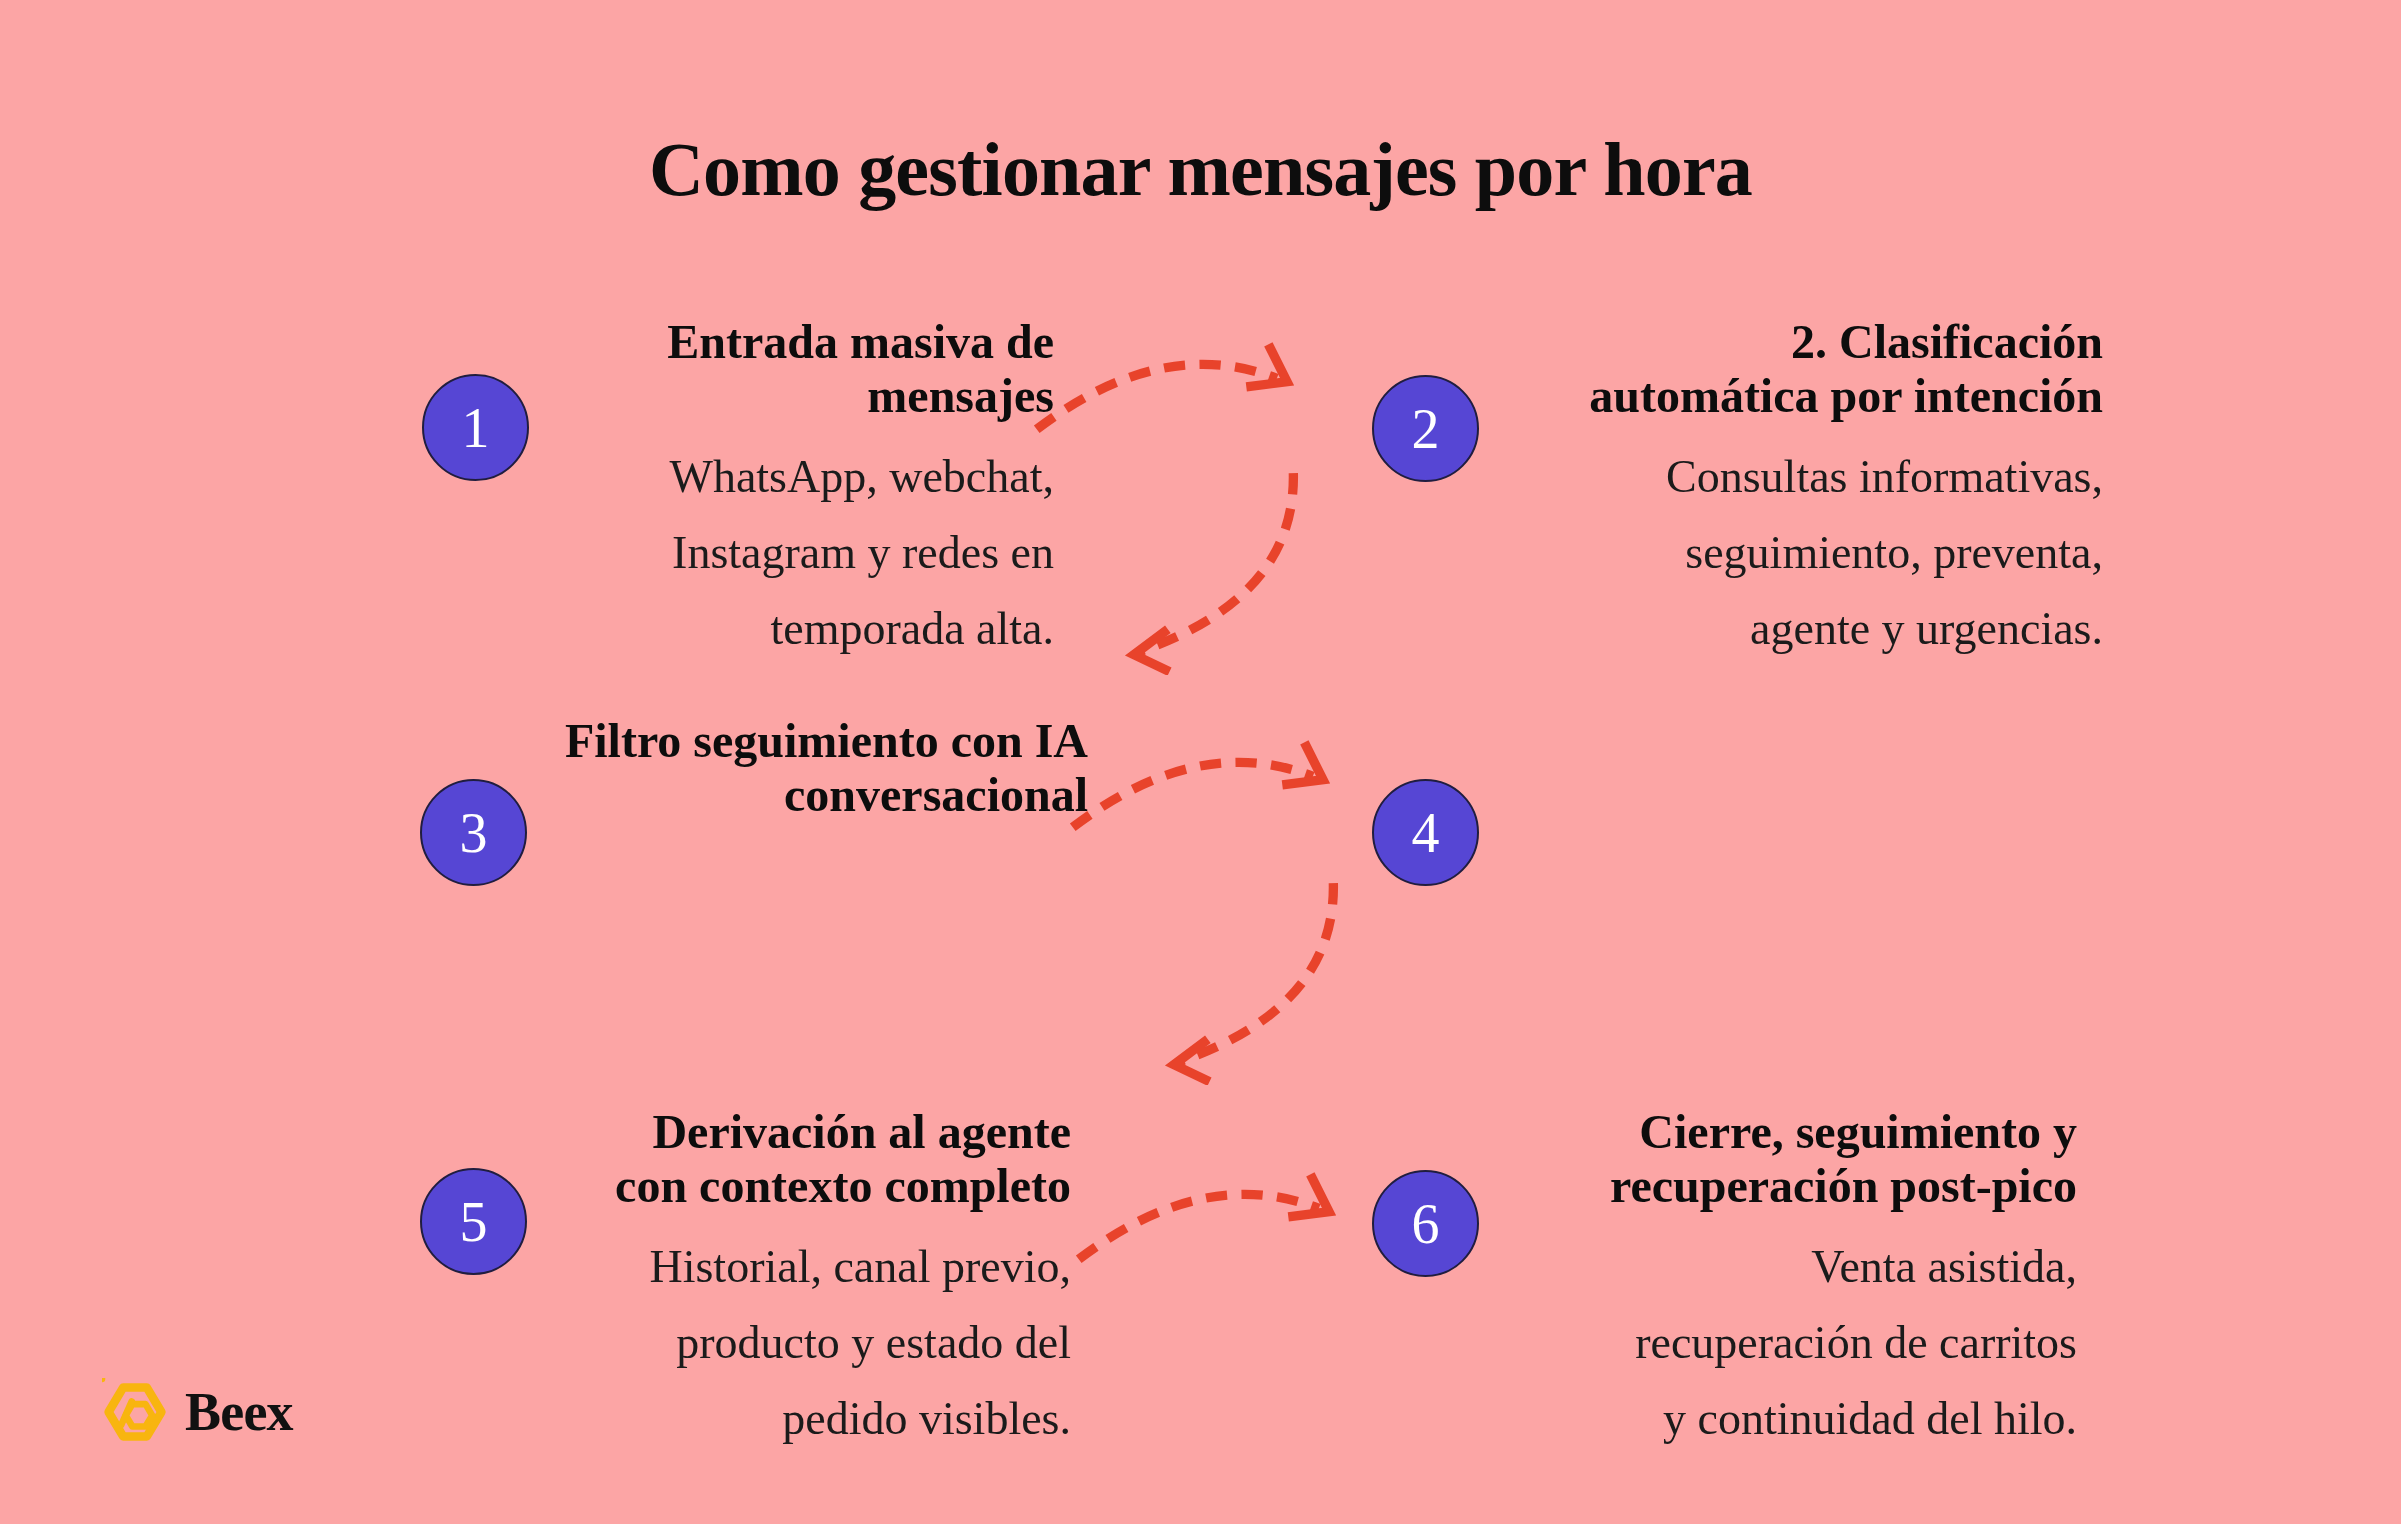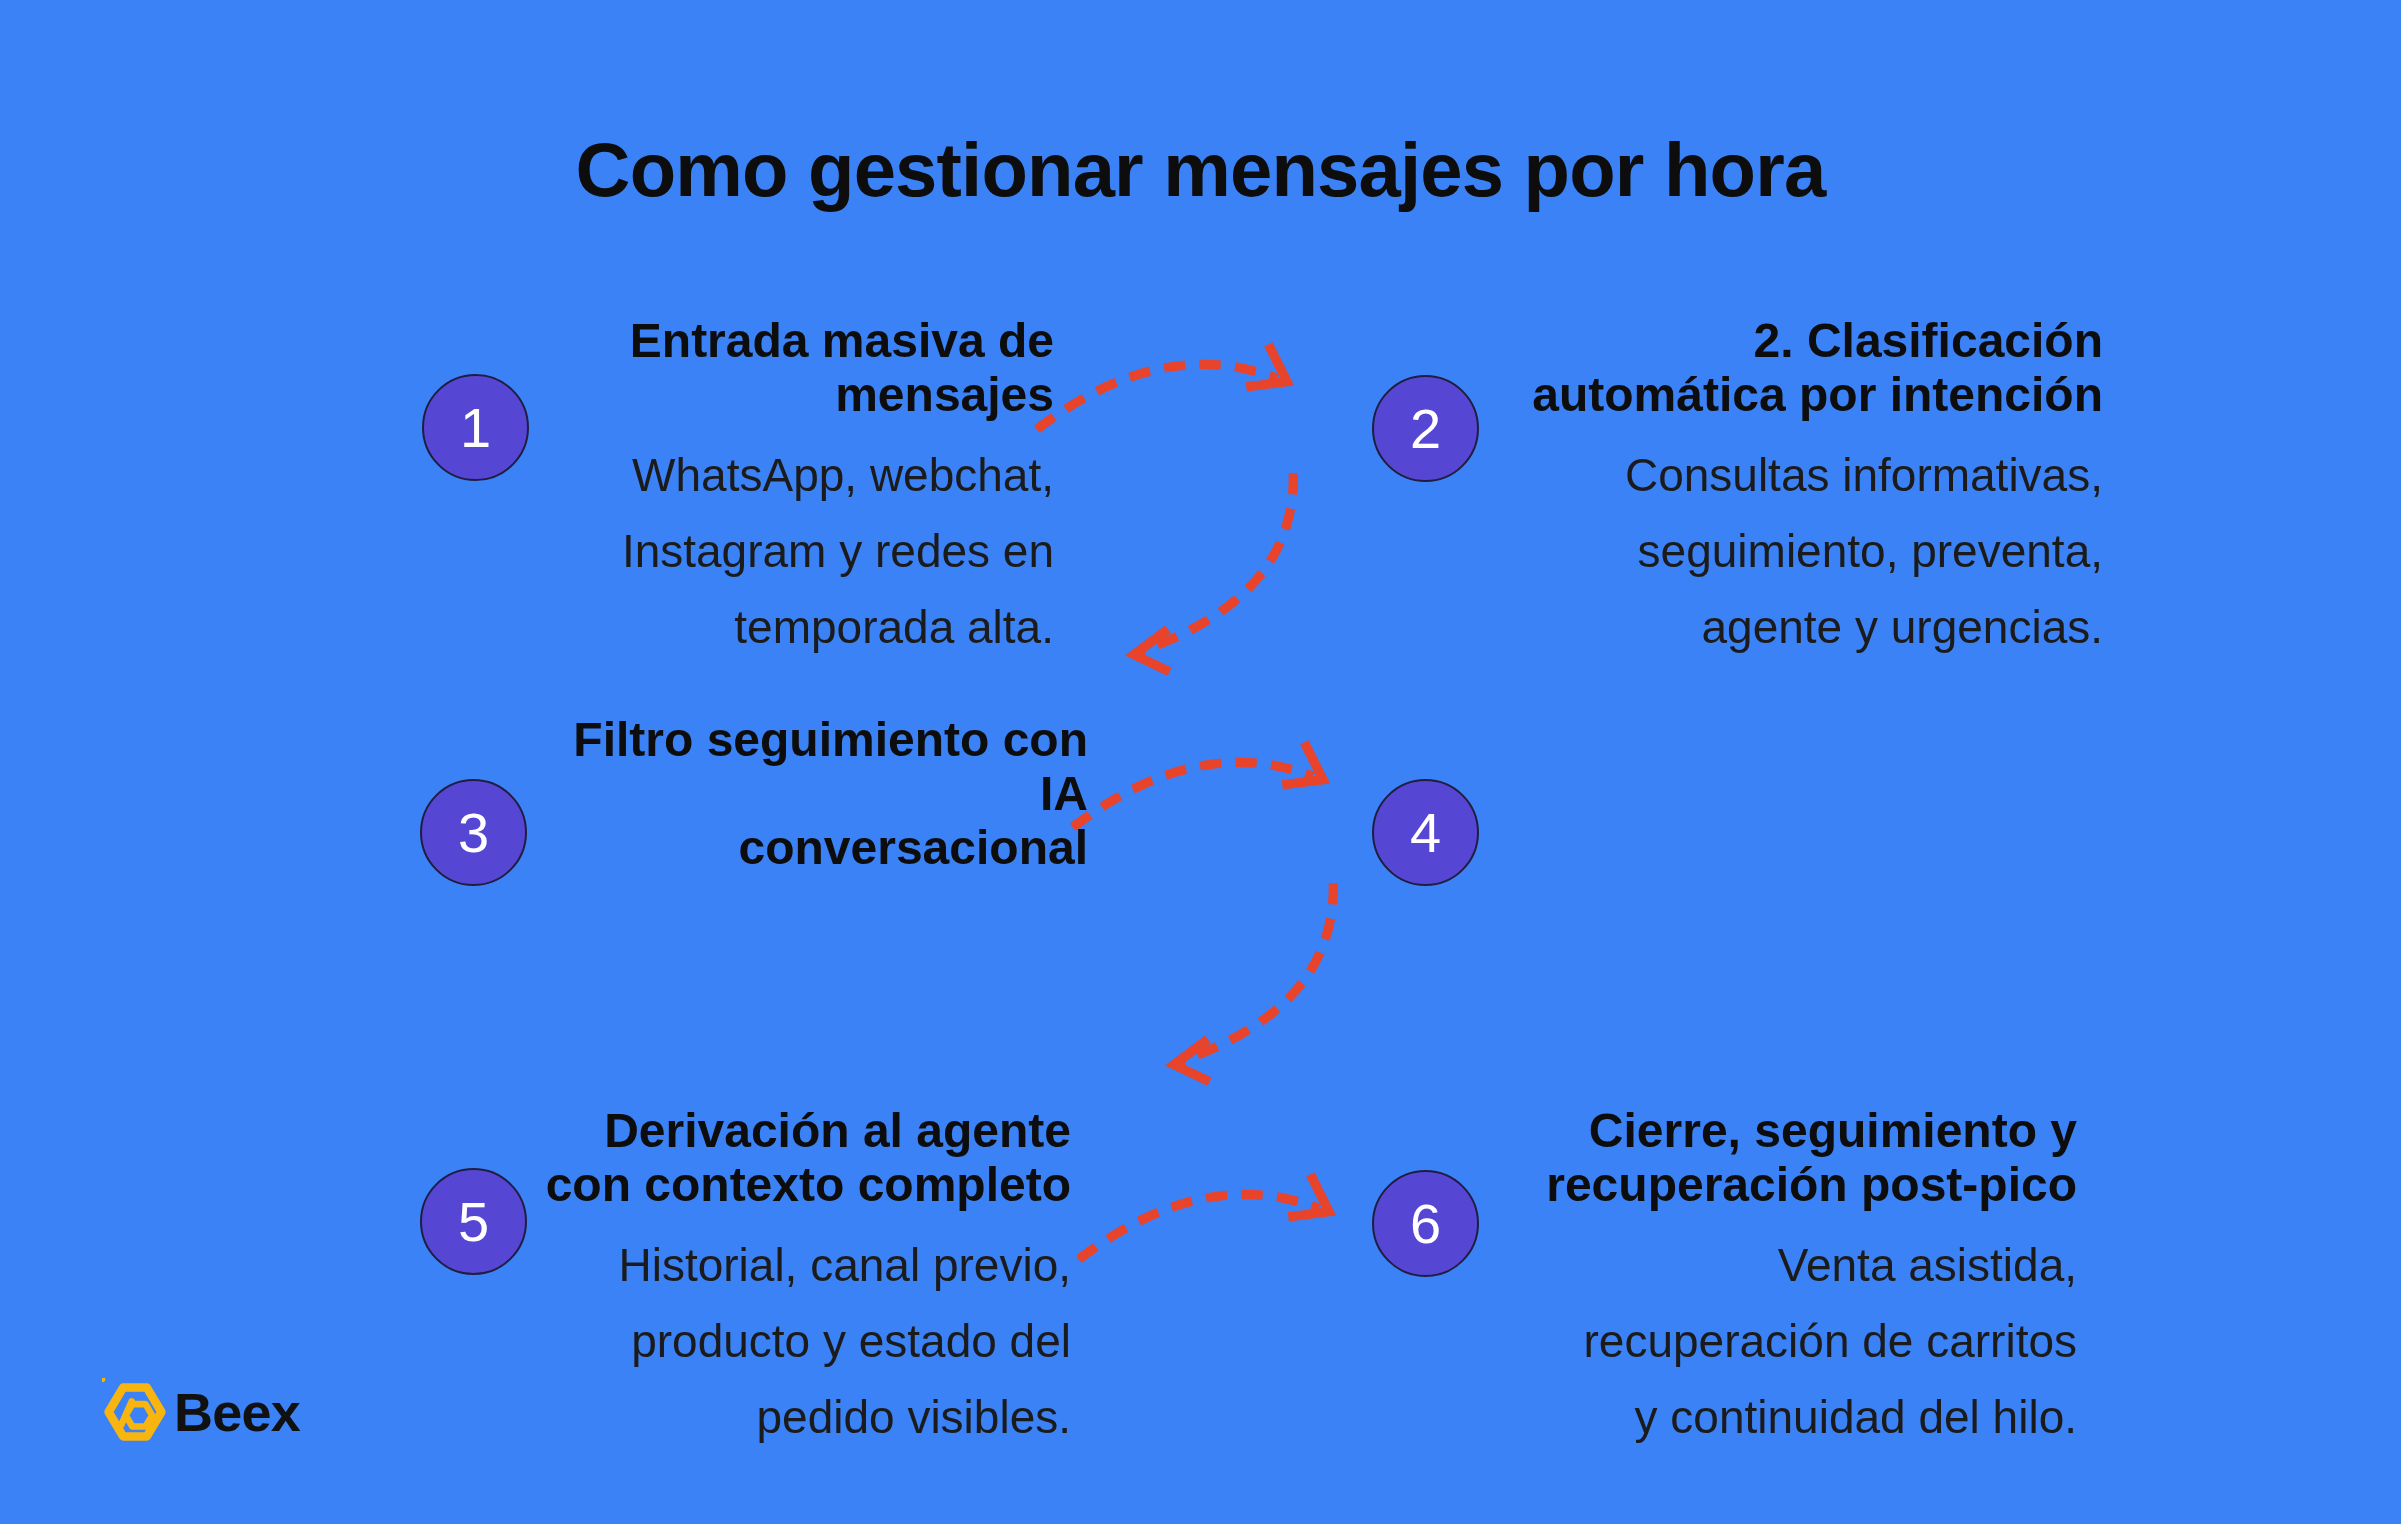--- a/index.html
+++ b/index.html
@@ -1,37 +1,37 @@
 <!DOCTYPE html>
 <html style="font-size:13.6px"><head>
 <meta charset="utf-8">
 <style>
   html,body{margin:0;padding:0;background:#ffffff;}
   .canvas{
-    position:relative;width:2401px;height:1525px;background:#3b82f6;overflow:hidden;
-    font-family:Liberation Sans, sans-serif;
+    position:relative;width:2401px;height:1525px;background:#fca5a5;overflow:hidden;
+    font-family:Liberation Serif, serif;
     --purple:#5646D4;--arrow:#E8432B;--yellow:#F8B50F;--heading:#0D0D0D;--bodytxt:#1B1B1B;
   }
   .title{
     position:absolute;left:0;right:0;top:126px;text-align:center;
     font-size:76px;font-weight:700;letter-spacing:-0.8px;color:var(--heading);
   }
   .badge{
     position:absolute;width:107px;height:107px;border-radius:50%;
     background:var(--purple);border:2.5px solid #201D3F;box-sizing:border-box;
     display:flex;align-items:center;justify-content:center;
   }
   .badge span{color:#ffffff;font-size:56px;font-weight:400;line-height:1;}
   .stepText{position:absolute;text-align:right;white-space:pre-line;}
   .stepText .heading{font-size:48px;line-height:54px;font-weight:700;color:var(--heading);}
   .stepText .body{font-size:46px;line-height:76px;font-weight:400;color:var(--bodytxt);}
   .arrow{position:absolute;}
   .arrow .dashes{fill:none;stroke:var(--arrow);stroke-width:11;stroke-dasharray:25 17;}
   .arrow .head{fill:none;stroke:var(--arrow);stroke-width:11;}
-  .logo{position:absolute;left:102px;top:1378px;display:flex;align-items:center;gap:6px;}
+  .logo{position:absolute;left:102px;top:1378px;display:flex;align-items:center;gap:17px;}
   .logo .hex{width:66px;height:68px;}
   .hex .yl{fill:none;stroke:var(--yellow);stroke-linejoin:round;stroke-linecap:round;}
   .logo .brand{font-size:54px;font-weight:700;color:#111111;letter-spacing:-0.8px;}
 </style>
 </head>
 <body>
 
 <div class="canvas" style="--purple: #5646D4; --arrow: #E8432B; --yellow: #F8B50F; --heading: #0D0D0D; --bodytxt: #1B1B1B;">
 
   <div class="title">Como gestionar mensajes por hora</div>

